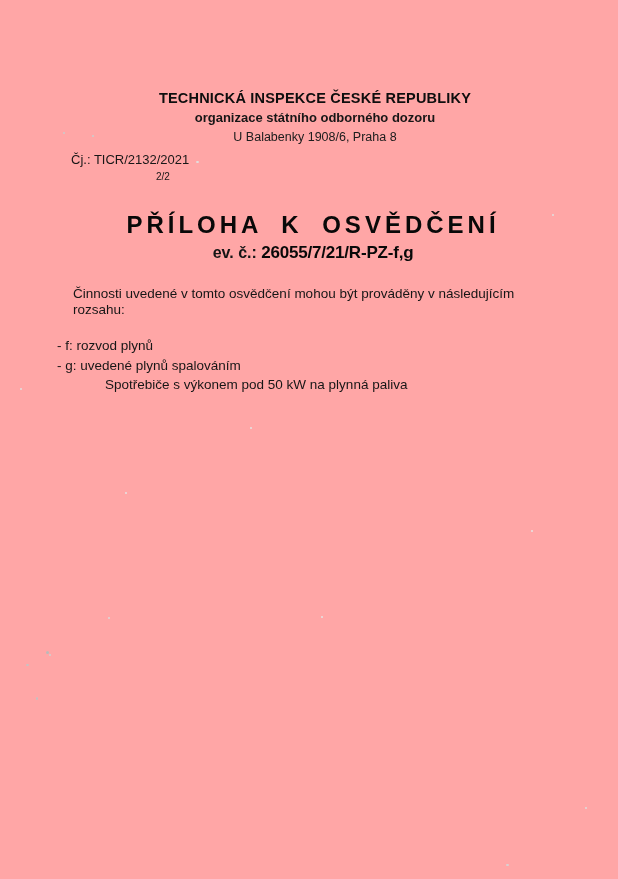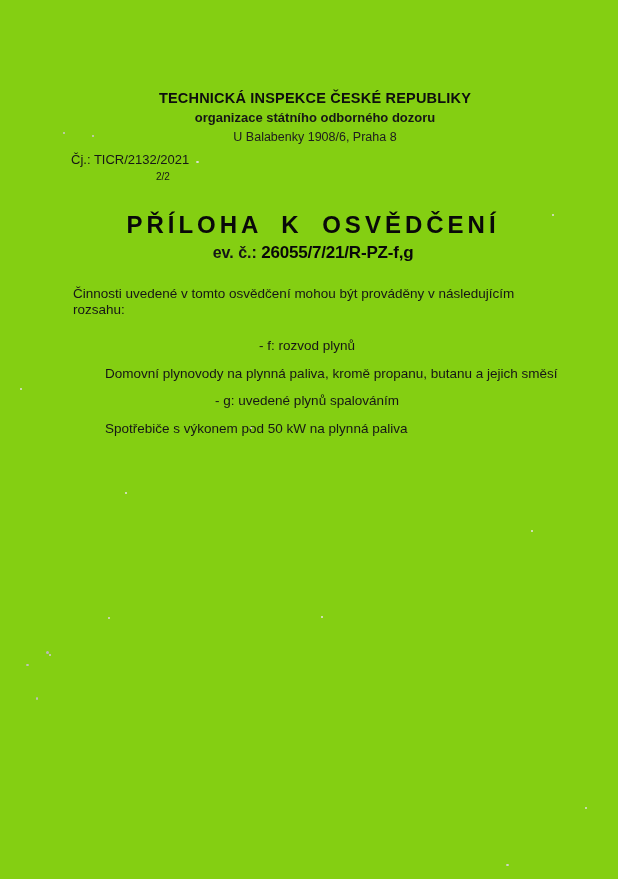--- a/index.html
+++ b/index.html
@@ -4,21 +4,21 @@
 <style>
   html, body {
     margin: 0;
     padding: 0;
     background: #ffffff;
   }
   .page {
     position: relative;
     width: 618px;
     height: 879px;
-    background: #84cc16;
+    background: #fca5a5;
     overflow: hidden;
     font-family: "Liberation Sans", "DejaVu Sans", sans-serif;
     color: #161616;
     
     filter: blur(0.22px) contrast(1.04);
   }
 
   
   .org-block {
     position: absolute;
@@ -107,23 +107,22 @@
     top: 286px;
     width: 510px;
     font-size: 13.5px;
     line-height: 15.5px;
     color: #1a1a1a;
   }
   .intro {
     margin: 0 0 21px 14px;
   }
   .activity-code {
-    margin: 12px;
+    margin: 4px;
     margin-left: -2px; 
-    text-align: center;
   }
   .activity-desc {
     margin: 0;
     padding-left: 46px;
   }
 
   
   .speck {
     position: absolute;
     border-radius: 50%;
@@ -150,21 +149,20 @@
   <div class="ev-line">
     <span class="ev-label">ev. č.:</span>
     <span class="ev-number">26055/7/21/R-PZ-f,g</span>
   </div>
 
   <div class="doc-body">
     <p class="intro">Činnosti uvedené v tomto osvědčení mohou být prováděny v následujícím rozsahu:</p>
 
     <div>
       <p class="activity-code">- f: rozvod plynů</p>
-      <p class="activity-desc">Domovní plynovody na plynná paliva, kromě propanu, butanu a jejich směsí</p>
     </div>
 
     <div>
       <p class="activity-code">- g: uvedené plynů spalováním</p>
       <p class="activity-desc">Spotřebiče s výkonem pod 50 kW na plynná paliva</p>
     </div>
   </div>
 
   <div class="speck" style="left:63px;  top:132px; width:2px; height:2px;"></div>
   <div class="speck" style="left:92px;  top:135px; width:2px; height:1.5px;"></div>

